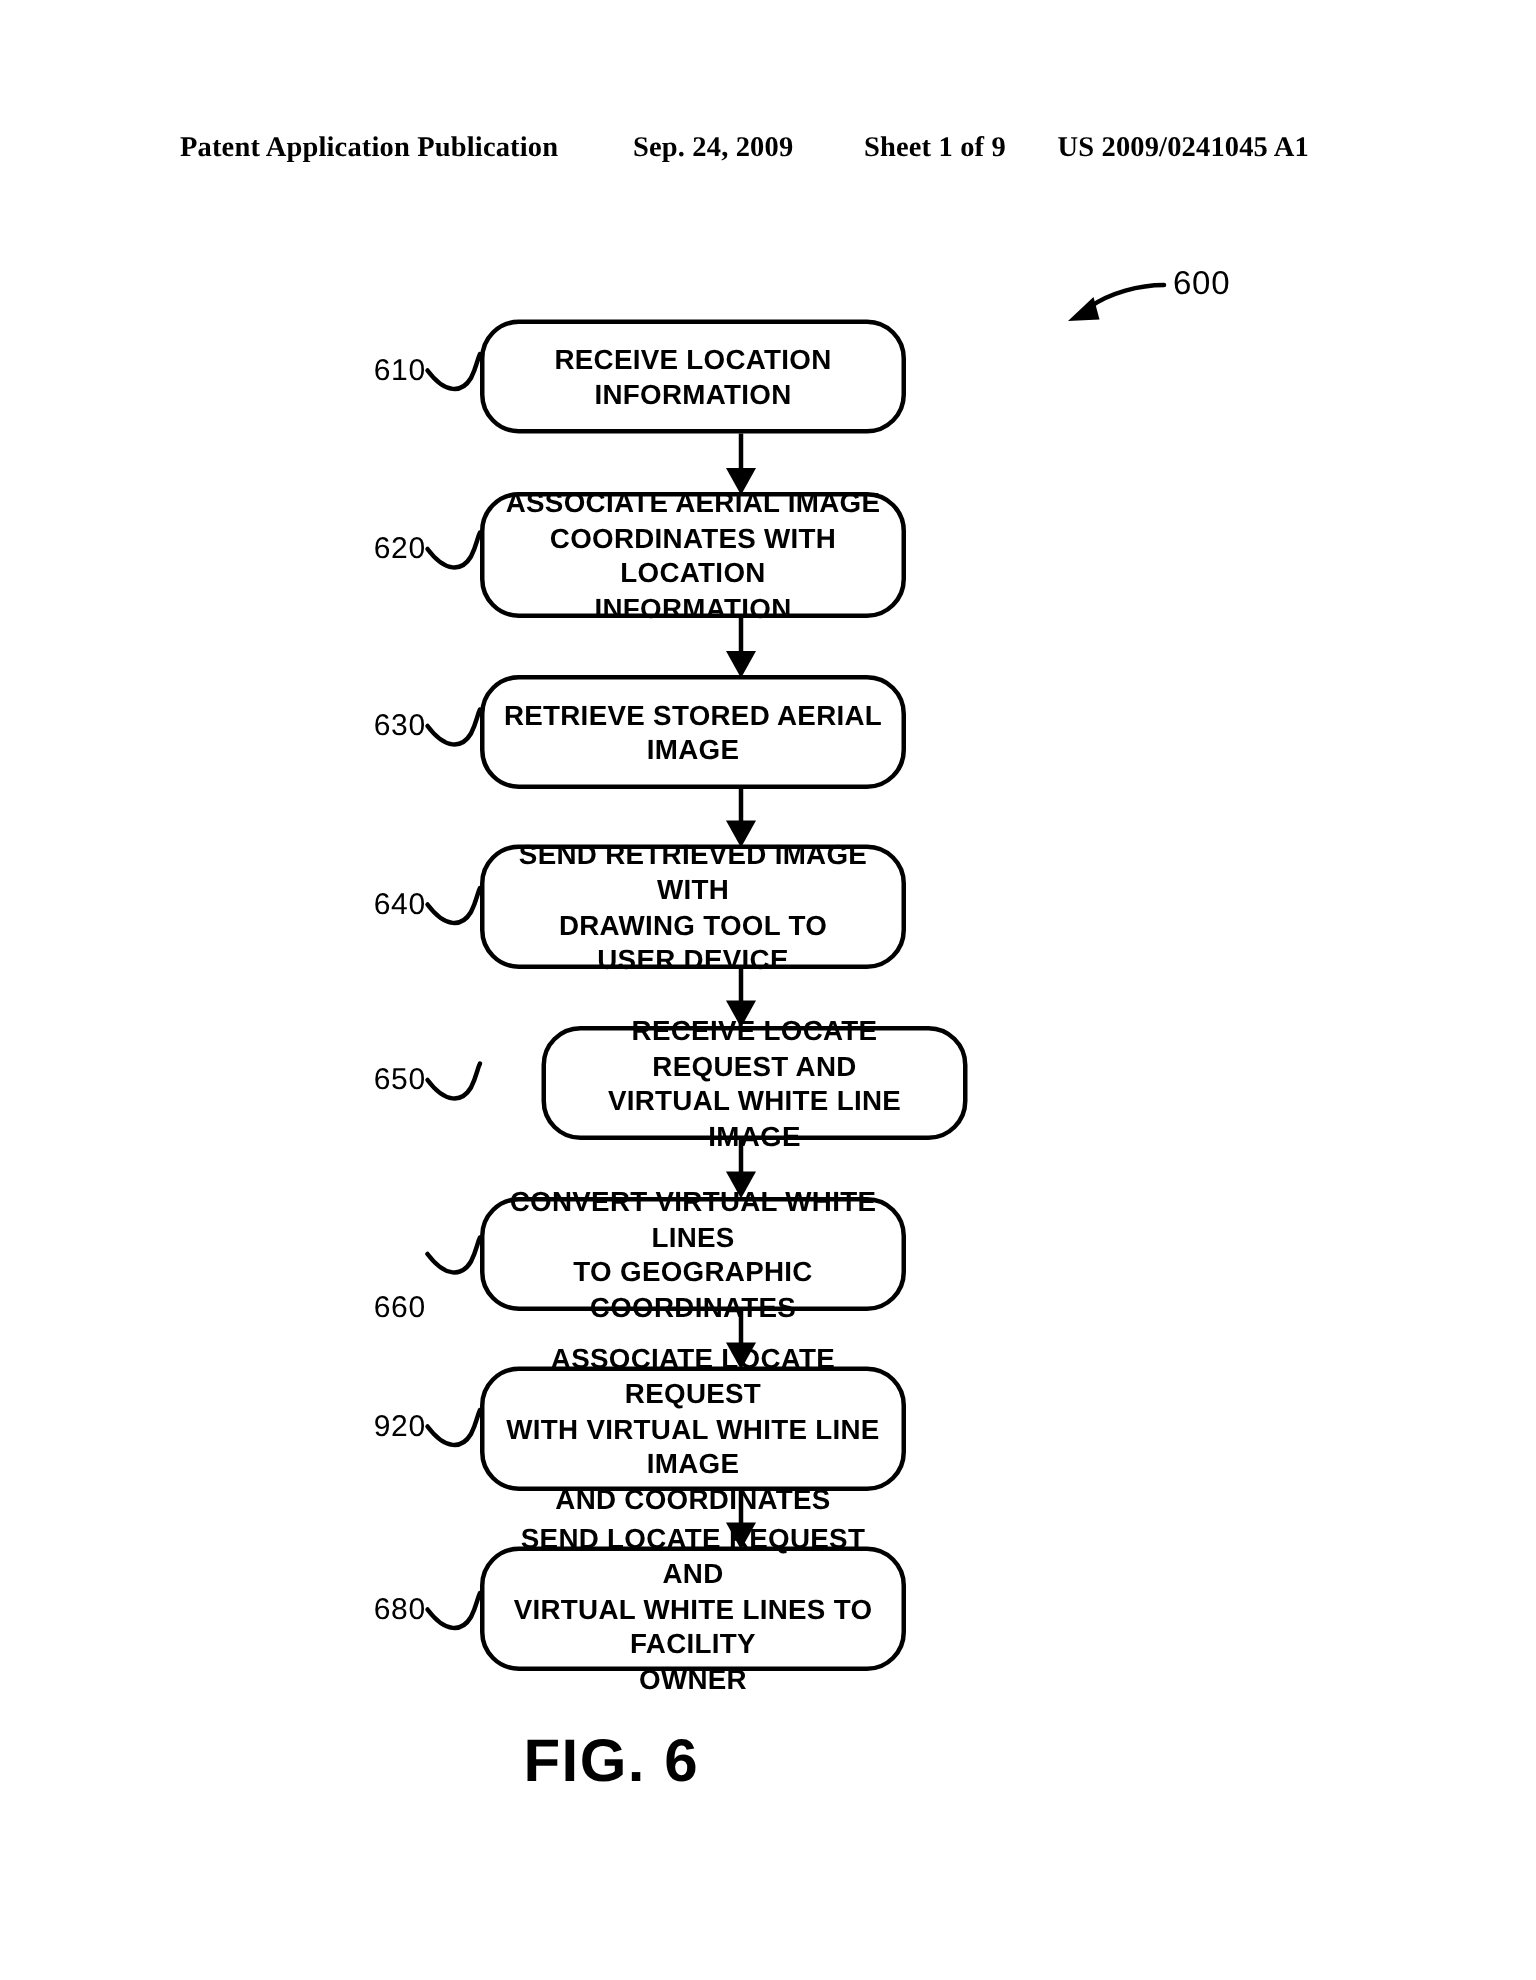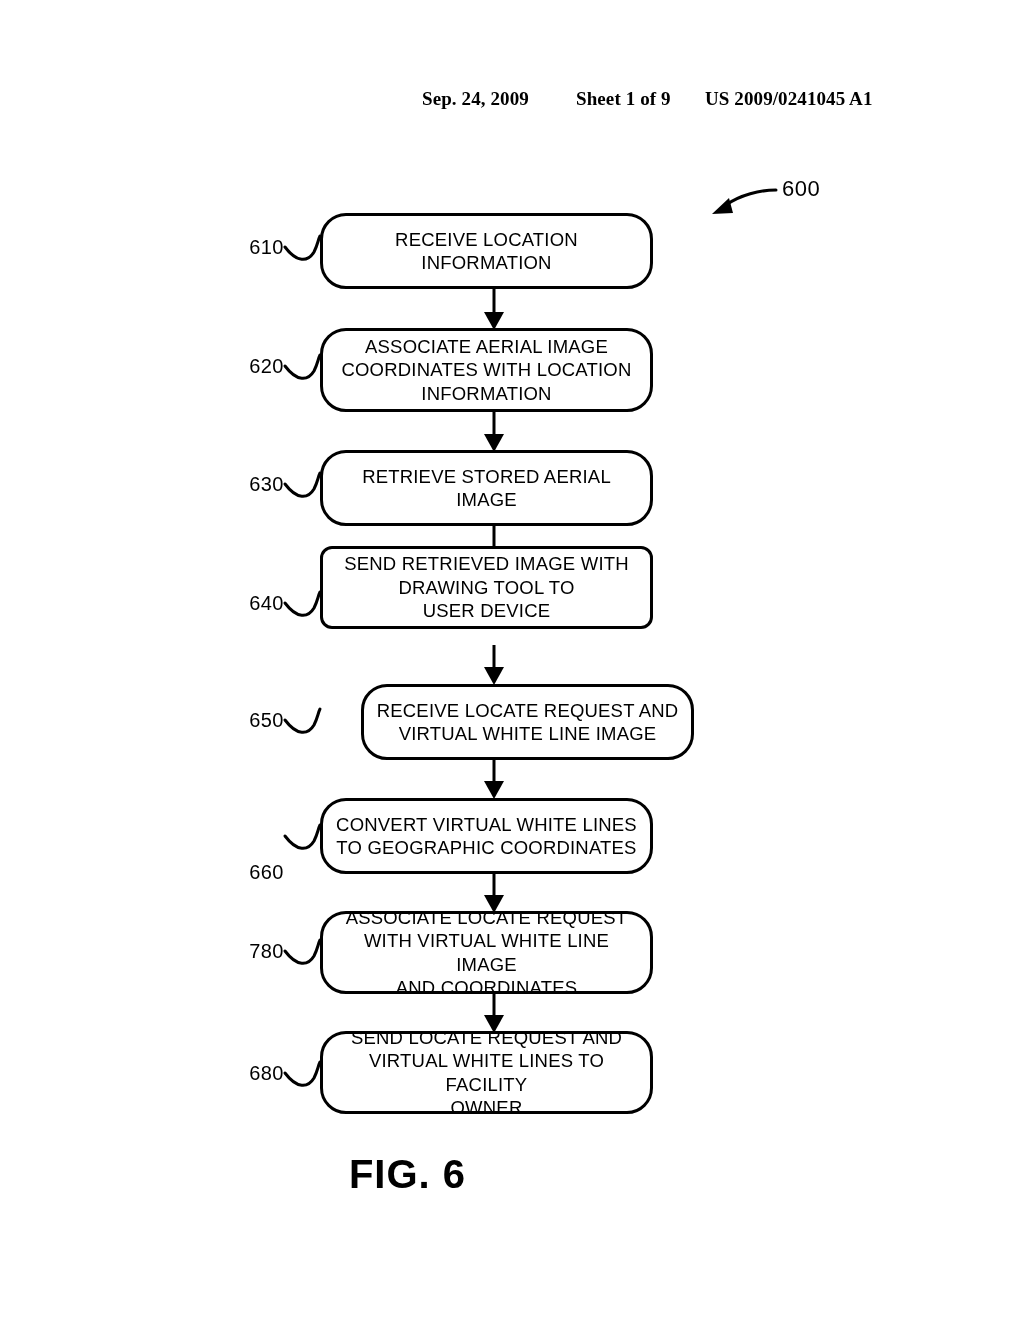--- a/index.html
+++ b/index.html
@@ -41,34 +41,35 @@
     position: absolute;
     left: 0;
     top: 0;
     width: 1024px;
     height: 1320px;
   }
 
   .flow-box {
     position: absolute;
     left: 320px;
-    width: 333px;
+    width: 284px;
     box-sizing: border-box;
     border: 3px solid #000;
     border-radius: 26px;
     background: #fff;
     display: flex;
     align-items: center;
     justify-content: center;
     text-align: center;
     font-family: "Liberation Sans", sans-serif;
     font-size: 18.5px;
     line-height: 23.5px;
     letter-spacing: 0.2px;
     padding: 4px 10px;
+    font-weight: bold;
   }
   .flow-box .box-text {
     display: block;
     white-space: pre-line;
   }
 
   .ref-label {
     position: absolute;
     font-family: "Liberation Sans", sans-serif;
     font-size: 20px;
@@ -104,20 +105,21 @@
     top: 0;
     width: 1024px;
     height: 1320px;
     pointer-events: none;
   }
 </style>
 </head>
 <body>
 
 <div id="page-header">
+  <span class="hdr-pub">Patent Application Publication</span>
   <span class="hdr-date">Sep. 24, 2009</span>
   <span class="hdr-sheet">Sheet 1 of 9</span>
   <span class="hdr-num">US 2009/0241045 A1</span>
 </div>
 
 <div id="flow-canvas">
 
   <svg class="overlay" viewBox="0 0 1024 1320">
 
     <g stroke="#000" stroke-width="3" fill="#000">
@@ -165,35 +167,35 @@
       <polygon points="729,198 712,214 733,213" fill="#000"></polygon>
     </g>
   </svg>
 
   <div class="ref-label" style="left:232px; top:236px;">610</div>
   <div class="ref-label" style="left:232px; top:355px;">620</div>
   <div class="ref-label" style="left:232px; top:473px;">630</div>
   <div class="ref-label" style="left:232px; top:592px;">640</div>
   <div class="ref-label" style="left:232px; top:709px;">650</div>
   <div class="ref-label" style="left:232px; top:825px;margin-top:36px;">660</div>
-  <div class="ref-label" style="left:232px; top:940px;">780</div>
+  <div class="ref-label" style="left:232px; top:940px;">920</div>
   <div class="ref-label" style="left:232px; top:1062px;">680</div>
 
   <div class="flow-box" style="top:213px; height:76px;">
     <span class="box-text">RECEIVE LOCATION INFORMATION</span>
   </div>
   <div class="flow-box" style="top:328px; height:84px;">
     <span class="box-text">ASSOCIATE AERIAL IMAGE
 COORDINATES WITH LOCATION
 INFORMATION</span>
   </div>
   <div class="flow-box" style="top:450px; height:76px;">
     <span class="box-text">RETRIEVE STORED AERIAL IMAGE</span>
   </div>
-  <div class="flow-box" style="top:546px; height:83px;border-radius:12px;">
+  <div class="flow-box" style="top:563px; height:83px;">
     <span class="box-text">SEND RETRIEVED IMAGE WITH
 DRAWING TOOL TO
 USER DEVICE</span>
   </div>
   <div class="flow-box" style="top:684px; height:76px;margin-left:41px;">
     <span class="box-text">RECEIVE LOCATE REQUEST AND
 VIRTUAL WHITE LINE IMAGE</span>
   </div>
   <div class="flow-box" style="top:798px; height:76px;">
     <span class="box-text">CONVERT VIRTUAL WHITE LINES

